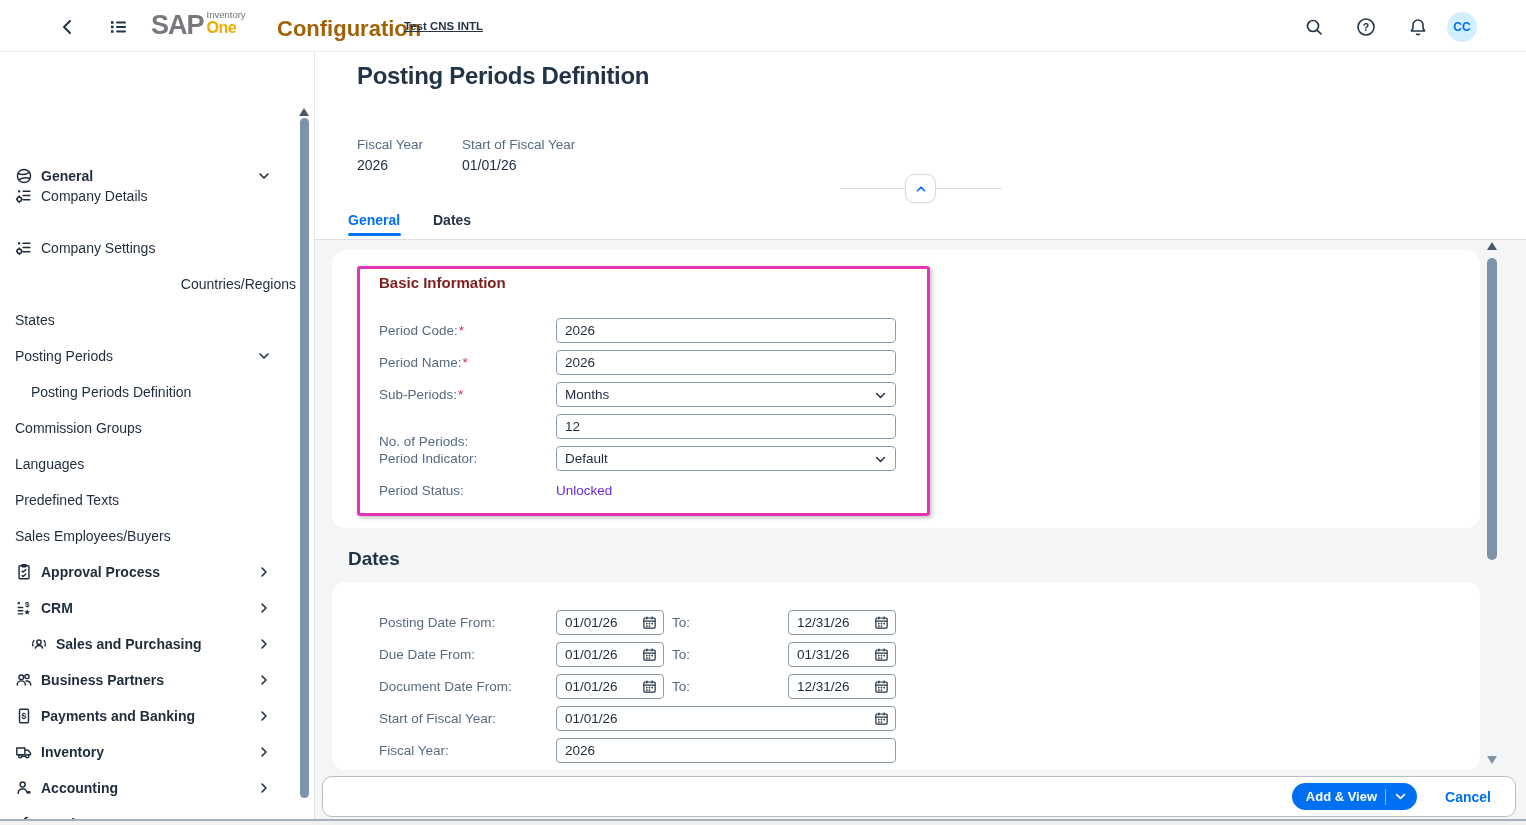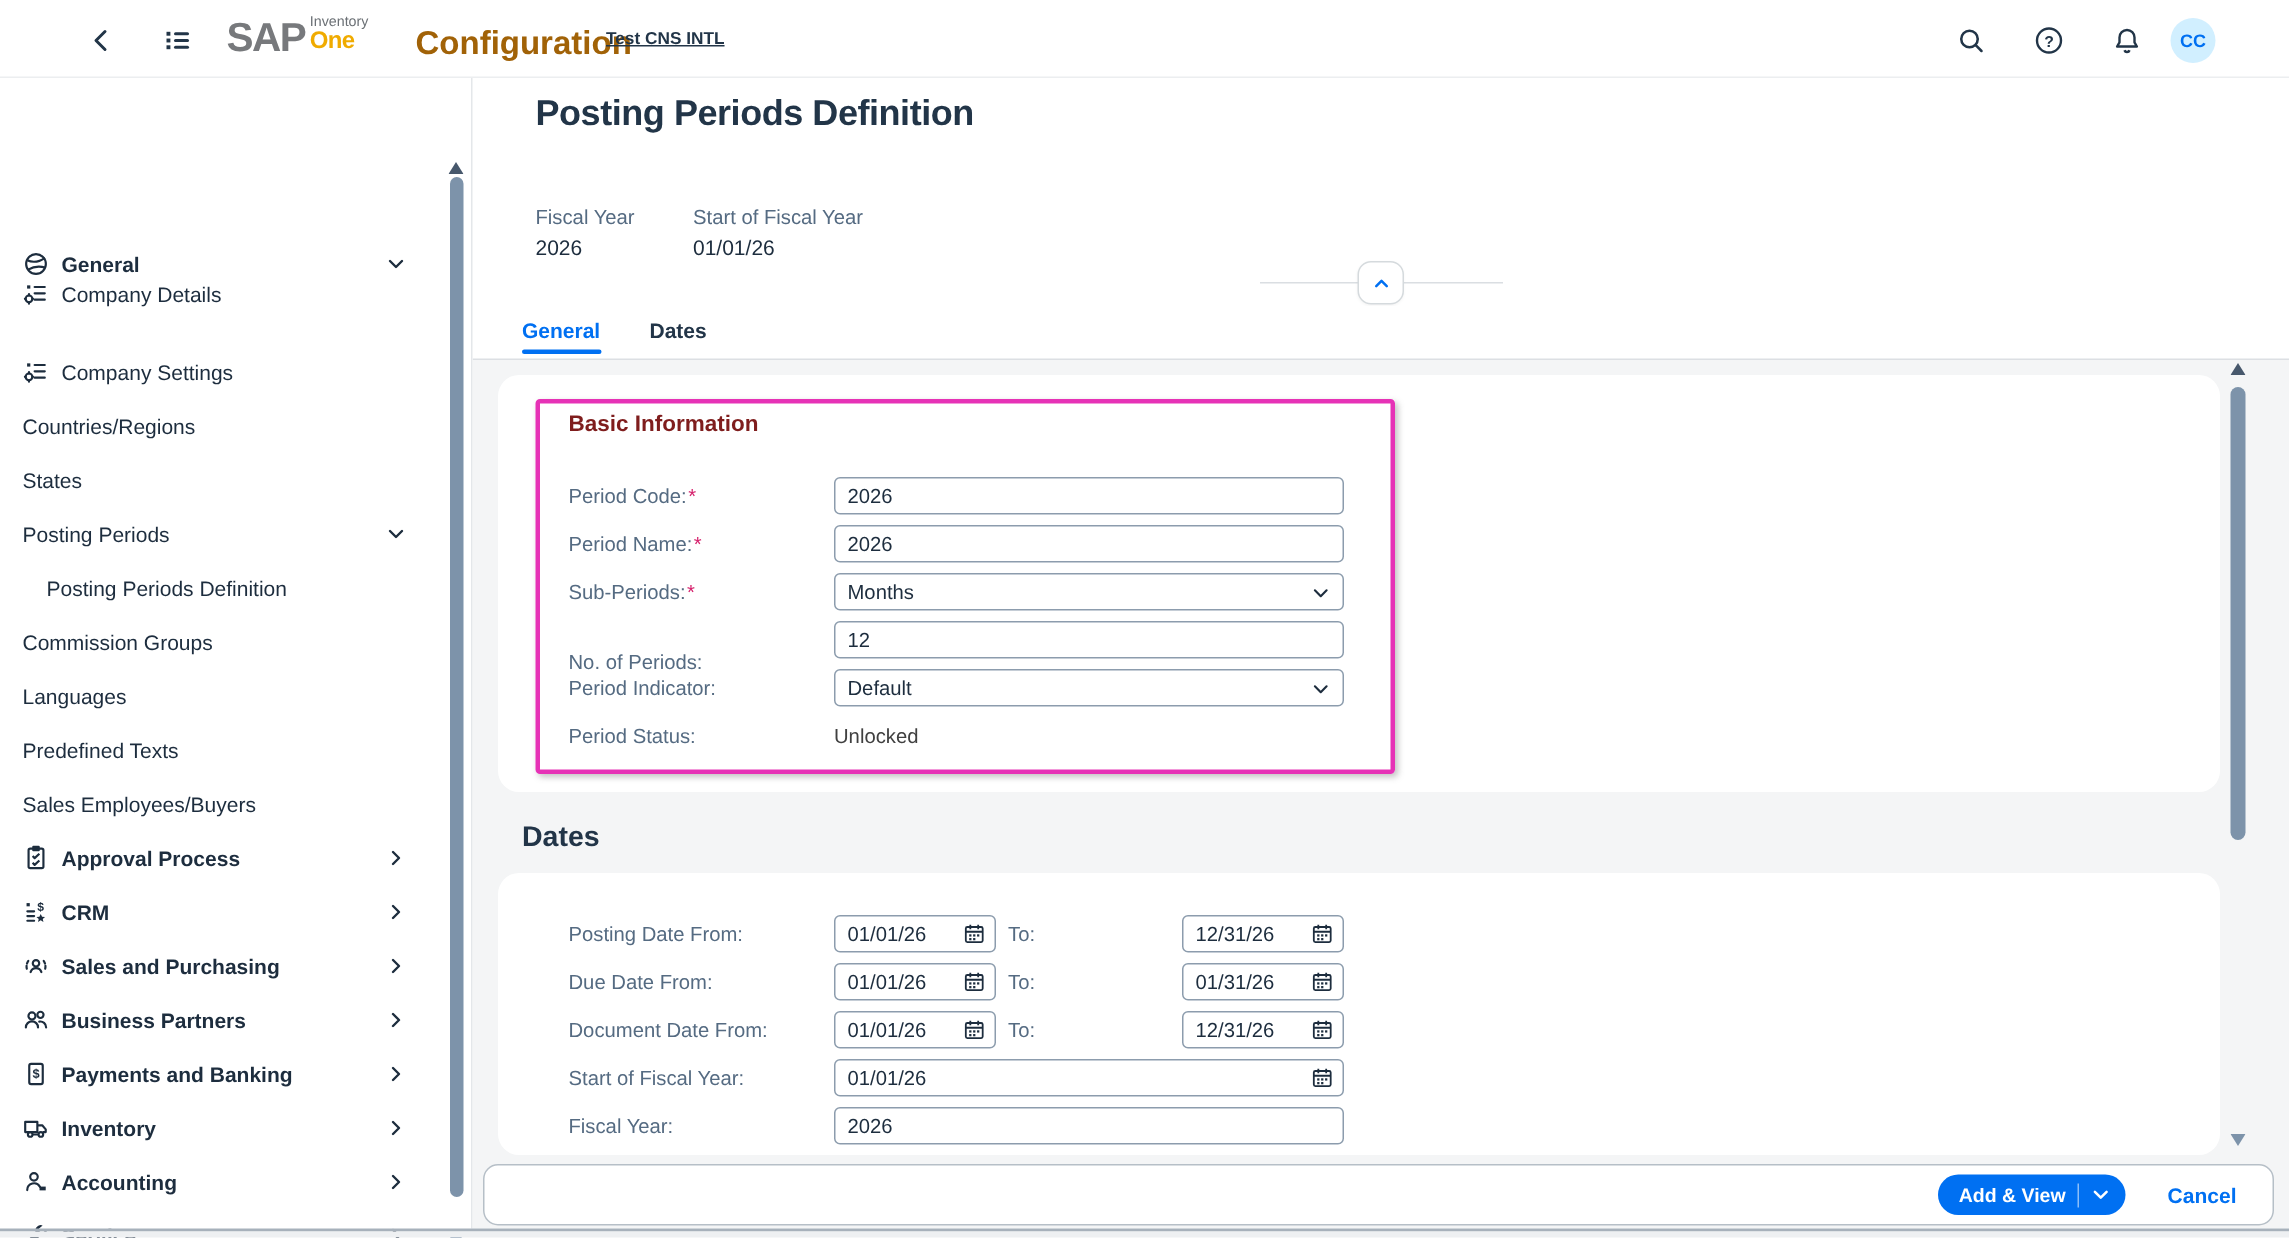--- a/index.html
+++ b/index.html
@@ -74,21 +74,21 @@
   .sec-title { position:absolute; left:47px; top:24px; font-size:15px; font-weight:bold; color:#7f1d1d; }
   .f-lbl { position:absolute; left:47px; font-size:13.5px; color:#556b82; white-space:nowrap; }
   .req { color:#d6246e; margin-left:1px; }
   .f-input { position:absolute; left:224px; width:340px; height:25px; border:1px solid #8c9cad;
         border-radius:4px; background:#fff; font-size:13.5px; color:#1d2d3e; padding:0 8px;
         font-family:"Liberation Sans",sans-serif; outline:none; }
   .f-select { position:absolute; left:224px; width:340px; height:25px; border:1px solid #8c9cad;
         border-radius:4px; background:#fff; display:flex; align-items:center; padding:0 8px;
         font-size:13.5px; color:#1d2d3e; cursor:pointer; }
   .f-select svg { position:absolute; right:8px; top:6px; }
-  .f-text { position:absolute; left:224px; font-size:13.5px; color:#404040; }
+  .f-text { position:absolute; left:224px; font-size:13.5px; color:#6d28d9; }
   .datefield { position:absolute; border:1px solid #8c9cad; border-radius:4px; background:#fff;
         height:25px; display:flex; align-items:center; }
   .datefield input { border:0; outline:none; flex:1; min-width:0; font-size:13.5px; color:#1d2d3e;
         padding-left:8px; font-family:"Liberation Sans",sans-serif; background:transparent; }
   .datefield svg { flex:0 0 auto; margin-right:6px; }
   .dates-h { position:absolute; left:33px; top:308px; font-size:19px; font-weight:bold; color:#223548; }
   .to-lbl { position:absolute; left:340px; font-size:13.5px; color:#556b82; }
 
   
   .m-scroll-up { position:absolute; left:1172px; top:2px; }
@@ -196,21 +196,21 @@
         <line x1="9" y1="9.5" x2="16.5" y2="9.5"></line>
         <line x1="9" y1="14.2" x2="16.5" y2="14.2"></line>
         <circle cx="4.8" cy="13.6" r="2.5" fill="none"></circle>
         <line x1="4.8" y1="10" x2="4.8" y2="11.1"></line>
         <line x1="4.8" y1="16.1" x2="4.8" y2="17.2"></line>
         <line x1="1.8" y1="13.6" x2="2.3" y2="13.6"></line>
         <line x1="7.3" y1="13.6" x2="7.8" y2="13.6"></line>
       </svg>
     <span class="lbl">Company Settings</span>
   </div>
-  <div class="sb-item noico" style="top:214px;">
+  <div class="sb-item noico" style="top:214px;justify-content:flex-end;">
     <span class="lbl">Countries/Regions</span>
   </div>
   <div class="sb-item noico" style="top:250px;">
     <span class="lbl">States</span>
   </div>
   <div class="sb-item noico" style="top:286px;">
     <span class="lbl">Posting Periods</span>
     <svg class="sb-chev" width="16" height="16" viewBox="0 0 20 20" fill="none" stroke="#1d2d3e" stroke-width="2" stroke-linecap="round" stroke-linejoin="round">
         <polyline points="5,7.5 10,12.5 15,7.5"></polyline>
       </svg>
@@ -252,21 +252,21 @@
         <line x1="3.6" y1="16.5" x2="8.6" y2="16.5"></line>
         <text x="13.5" y="9" text-anchor="middle" font-size="9" font-weight="bold" stroke="none" font-family="Liberation Sans, sans-serif">$</text>
         <path stroke="none" d="M13.5 11.5l1 2 2.2.2-1.7 1.5.5 2.2-2-1.2-2 1.2.5-2.2-1.7-1.5 2.2-.2z"></path>
       </svg>
     <span class="lbl">CRM</span>
     <svg class="sb-chev" width="16" height="16" viewBox="0 0 20 20" fill="none" stroke="#1d2d3e" stroke-width="2" stroke-linecap="round" stroke-linejoin="round">
         <polyline points="7.5,5 12.5,10 7.5,15"></polyline>
       </svg>
   </div>
 
-  <div class="sb-item b" style="top:574px;">
+  <div class="sb-item b" style="top:574px;padding-left:15px;">
     <svg class="sb-ico" width="18" height="18" viewBox="0 0 20 20" fill="none" stroke="#1d2d3e" stroke-width="1.6" stroke-linecap="round" stroke-linejoin="round">
         <circle cx="10" cy="8" r="2.4"></circle>
         <path d="M6 14.5a4.2 4.2 0 0 1 8 0"></path>
         <path d="M3.2 12a7 7 0 0 1 1.6-6.4" stroke-dasharray="2.2 1.6"></path>
         <path d="M16.8 12a7 7 0 0 0-1.6-6.4" stroke-dasharray="2.2 1.6"></path>
       </svg>
     <span class="lbl">Sales and Purchasing</span>
     <svg class="sb-chev" width="16" height="16" viewBox="0 0 20 20" fill="none" stroke="#1d2d3e" stroke-width="2" stroke-linecap="round" stroke-linejoin="round">
         <polyline points="7.5,5 12.5,10 7.5,15"></polyline>
       </svg>

